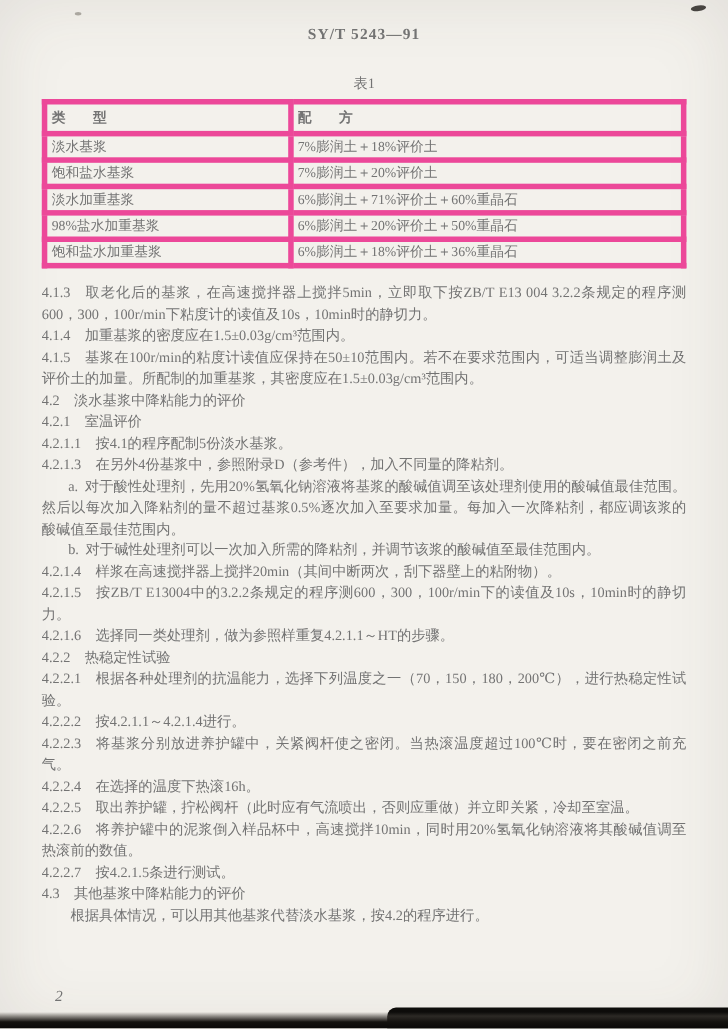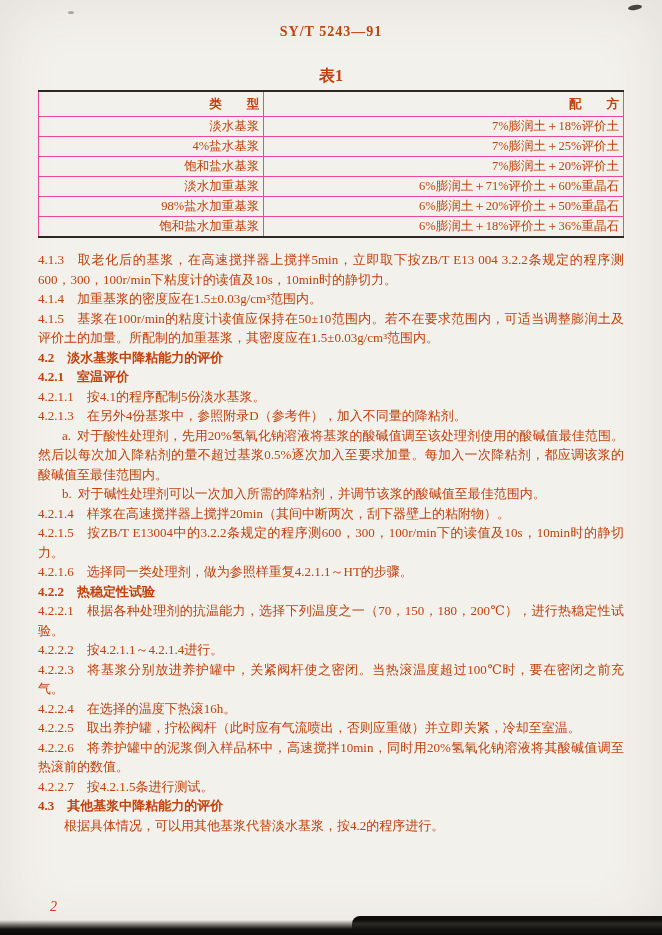--- a/index.html
+++ b/index.html
@@ -5,46 +5,46 @@
   html,body { margin:0; padding:0; }
   body {
     width:662px; height:935px; overflow:hidden;
     background:#e8e5df;
     font-family:"Liberation Serif","DejaVu Serif",serif;
   }
   .scan-page {
     position:relative; width:662px; height:935px;
     background:#f3f1ec;
     box-shadow: inset 0 0 60px rgba(80,70,60,0.10);
-    color:#c2410c;
+    color:#737373;
   }
   .content { padding:24px 38px 0 38px; }
   .doc-header {
     text-align:center; font-weight:bold; font-size:14px;
     letter-spacing:1px; height:16px; line-height:16px;
   }
   .table-caption {
-    text-align:center; font-size:16px; height:16px; line-height:16px;
-    margin-top:28px; margin-bottom:6px;font-weight:bold;
+    text-align:center; font-size:13px; height:16px; line-height:16px;
+    margin-top:28px; margin-bottom:6px;
   }
   table.doc-table {
     width:100%; border-collapse:collapse; table-layout:fixed;
     font-size:12.5px;
     border-top:2px solid #2b2824; border-bottom:2px solid #2b2824;
   }
   table.doc-table th, table.doc-table td {
-    border:1px solid #ec4899; text-align:right; padding:1px 4px;
+    border:5px solid #ec4899; text-align:left; padding:1px 4px;
     overflow:hidden; white-space:nowrap;
   }
   table.doc-table th { font-weight:bold; height:22px; }
   table.doc-table td { height:17px; }
   .body-text { margin-top:12px; font-size:13px; line-height:19.5px; }
   .para { margin:0; text-align:justify; }
   .para .pnum { margin-right:13px; white-space:nowrap; }
-  .para.head { font-weight:bold; }
+  .para.head { font-weight:normal; }
   .para.sub { text-indent:24px; }
   .para.sub .pnum { margin-right:6px; }
   .para.first-indent { text-indent:26px; }
   .page-number {
     position:absolute; left:50px; bottom:20px;
     font-style:italic; font-size:14px;
   }
   .artifact-bottom {
     position:absolute; left:0; right:0; bottom:0; height:15px;
     background:linear-gradient(to bottom, rgba(40,38,35,0) 0%, rgba(70,66,60,0.55) 25%, #14120f 60%, #0a0908 100%);
@@ -84,24 +84,20 @@
           <th>类　　型</th>
           <th>配　　方</th>
         </tr>
       </thead>
       <tbody>
         <tr>
           <td>淡水基浆</td>
           <td>7%膨润土＋18%评价土</td>
         </tr>
         <tr>
-          <td>4%盐水基浆</td>
-          <td>7%膨润土＋25%评价土</td>
-        </tr>
-        <tr>
           <td>饱和盐水基浆</td>
           <td>7%膨润土＋20%评价土</td>
         </tr>
         <tr>
           <td>淡水加重基浆</td>
           <td>6%膨润土＋71%评价土＋60%重晶石</td>
         </tr>
         <tr>
           <td>98%盐水加重基浆</td>
           <td>6%膨润土＋20%评价土＋50%重晶石</td>

